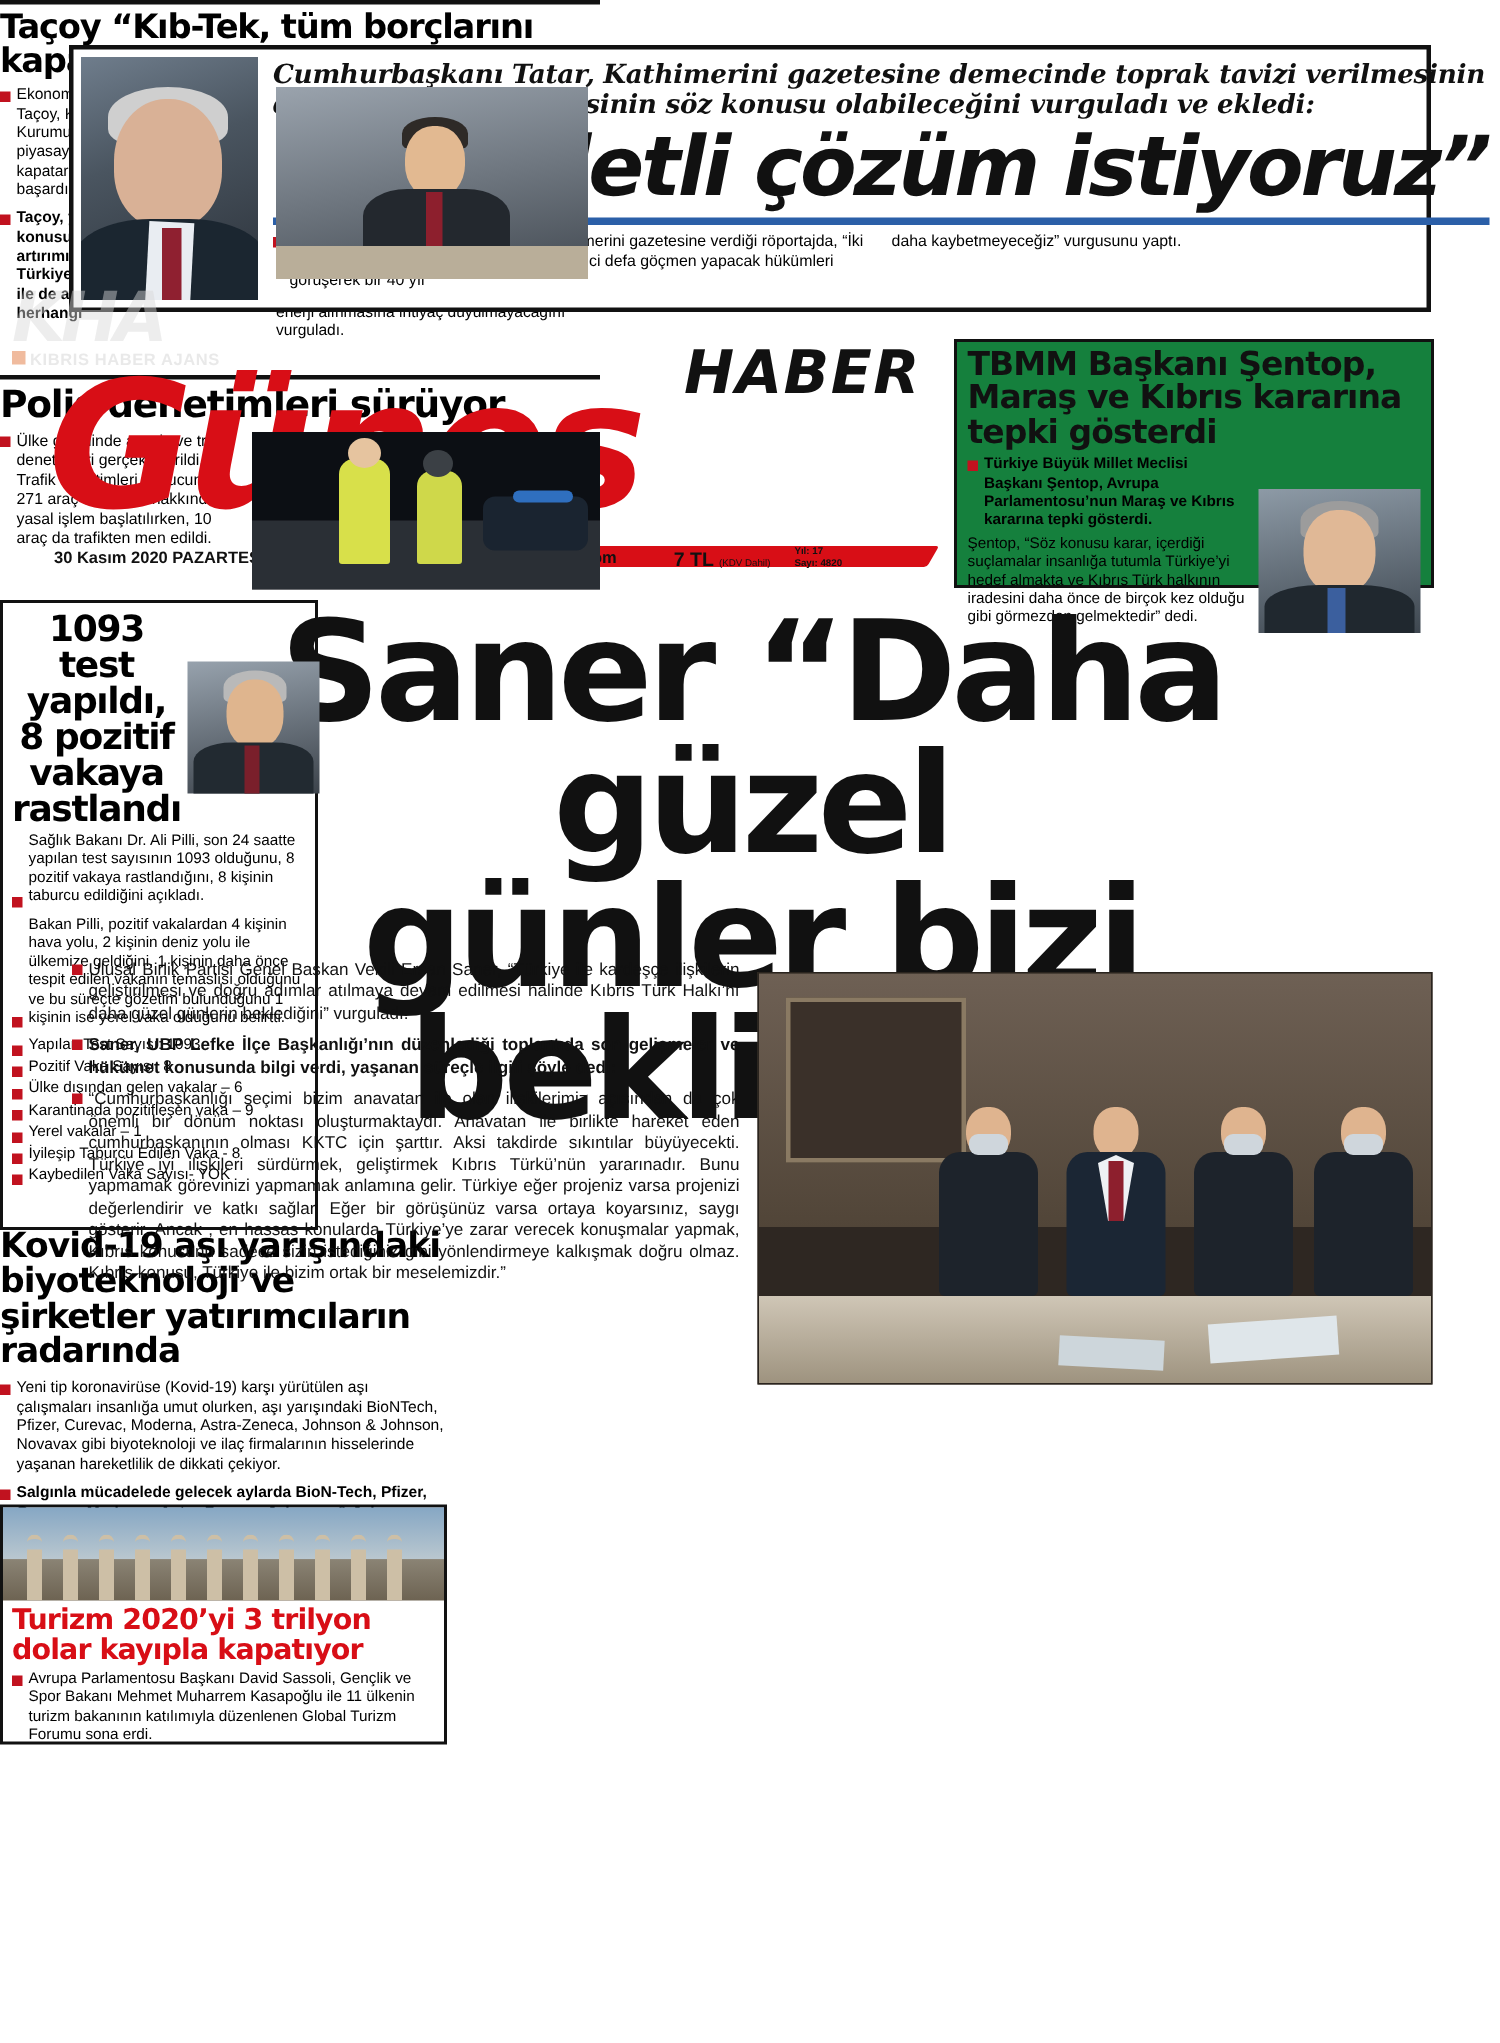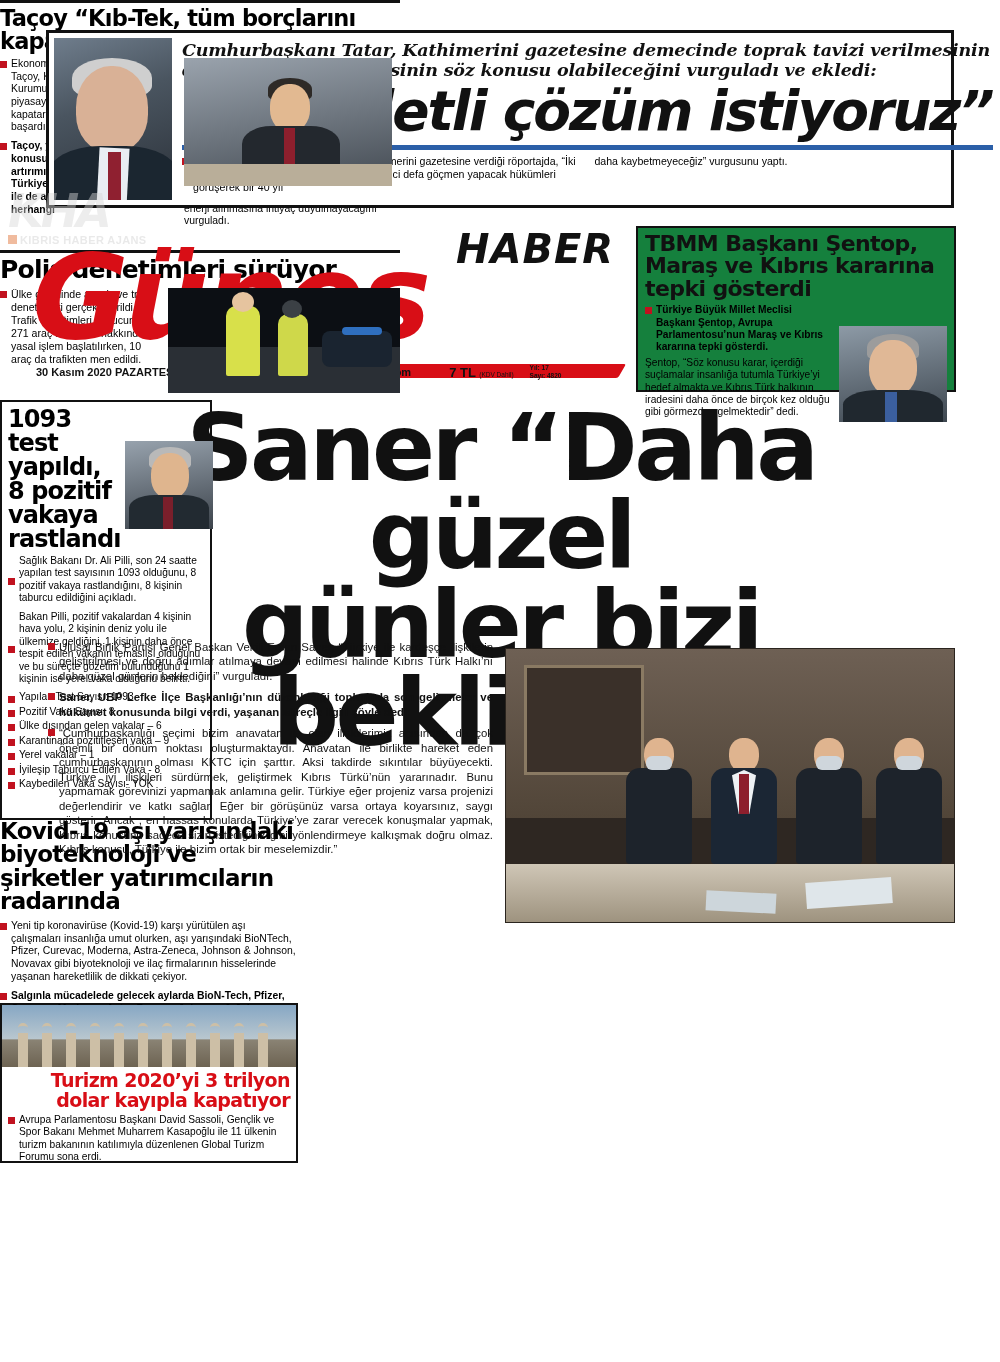--- a/index.html
+++ b/index.html
@@ -271,28 +271,28 @@
   .polis-photo .hd2 { position:absolute; left:114px; top:12px; width:20px;height:18px;border-radius:50%; background:#3b4045;}
   .polis-photo .car { position:absolute; right:8px; bottom:26px; width:70px;height:36px;background:#1a2430;border-radius:8px;}
   .polis-photo .lite { position:absolute; right:18px; bottom:58px; width:40px;height:8px;background:#2f6fbf;border-radius:4px;}
 
   
   .test-box { left: 438px; top: 928px; width: 212px; height: 420px; border: 2px solid #111; padding: 5px 6px;}
   .test-box h3 {
     margin:0; font-size: 24px; line-height:1.0;
     font-family:"DejaVu Sans", sans-serif; font-weight:bold; letter-spacing:-0.9px;
   }
-  .test-head-row { display:flex; gap:4px;}
+  .test-head-row { display:flex; gap:4px;text-align:center;}
   .test-photo { width: 88px; height: 88px; flex:0 0 88px; background:linear-gradient(170deg,#97a2ad,#3c434b); position:relative; overflow:hidden; margin-top: 34px;}
   .test-photo .f4{position:absolute;left:26px;top:12px;width:38px;height:46px;border-radius:46%;background:#dfb58e;}
   .test-photo .h4{position:absolute;left:24px;top:6px;width:42px;height:22px;border-radius:50% 50% 20% 20%;background:#b9b9b9;}
   .test-photo .s4{position:absolute;left:4px;top:54px;width:80px;height:40px;background:#222a31;border-radius:32% 32% 0 0;}
   .test-photo .t4{position:absolute;left:38px;top:56px;width:10px;height:36px;background:#7a1f2b;}
   .test-body { font-size: 10.2px; line-height:1.22; margin-top: 4px;}
-  .test-body p { margin: 0 0 6px 0; display:flex; align-items:center;}
+  .test-body p { margin: 0 0 6px 0; display:flex; align-items:flex-end;}
   .test-list p { margin: 0 0 2px 0; }
 
   
   .kovid { left: 658px; top: 928px; width: 298px; height: 183px; border:none;}
   .kovid h3 {
     margin:0 0 6px 0; font-size: 23px; line-height:1.02;
     font-family:"DejaVu Sans", sans-serif; font-weight:bold; letter-spacing:-0.7px;
   }
   .kovid-body { font-size:10.4px; line-height:1.22;}
   .kovid-body p { margin:0 0 7px 0; display:flex; align-items:flex-start;}
@@ -301,21 +301,21 @@
   .turizm { left: 658px; top: 1188px; width: 298px; height: 160px; border:2px solid #111;}
   .turizm-photo {
     width: 100%; height: 62px;
     background: linear-gradient(180deg,#86a7c4 0%,#b9c7cf 55%,#8a8374 56%,#6d6352 100%);
     position: relative; overflow:hidden;
   }
   .turizm-photo .col { position:absolute; bottom:0; width:10px; height:34px; background:#cdbfa6;}
   .turizm-photo .arc { position:absolute; bottom:34px; width:10px; height:10px; border-top:3px solid #cdbfa6; border-radius:50% 50% 0 0;}
   .turizm h3 {
     margin:4px 6px 4px 6px; font-size: 19px; line-height:1.03;
-    font-family:"DejaVu Sans", sans-serif; font-weight:bold; color:#d80e16; letter-spacing:-0.6px;text-align:right;
+    font-family:"DejaVu Sans", sans-serif; font-weight:bold; color:#d80e16; letter-spacing:-0.6px;
   }
   .turizm-body { font-size:10.2px; line-height:1.2; padding: 0 16px 6px 6px;}
   .turizm-body p { margin:0; display:flex; align-items:flex-start;}
 </style>
 </head>
 <body>
 
 <div class="page">
 
   <div class="top-banner">

